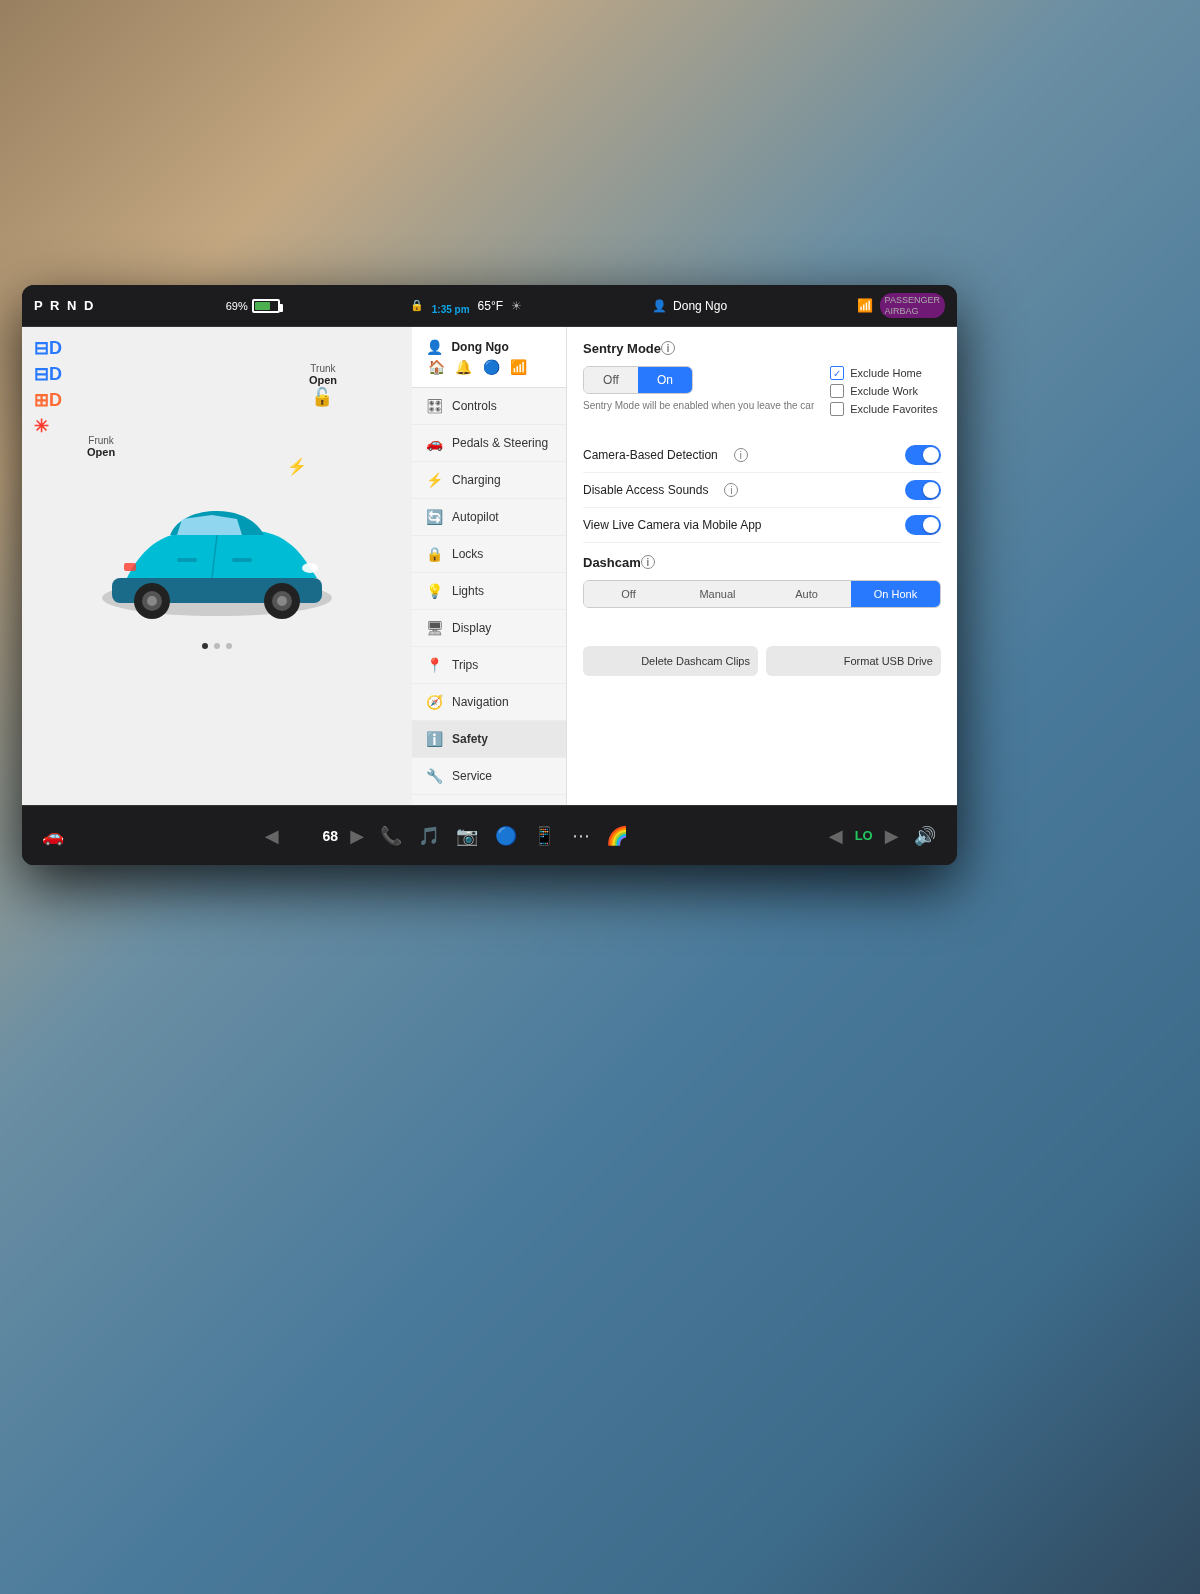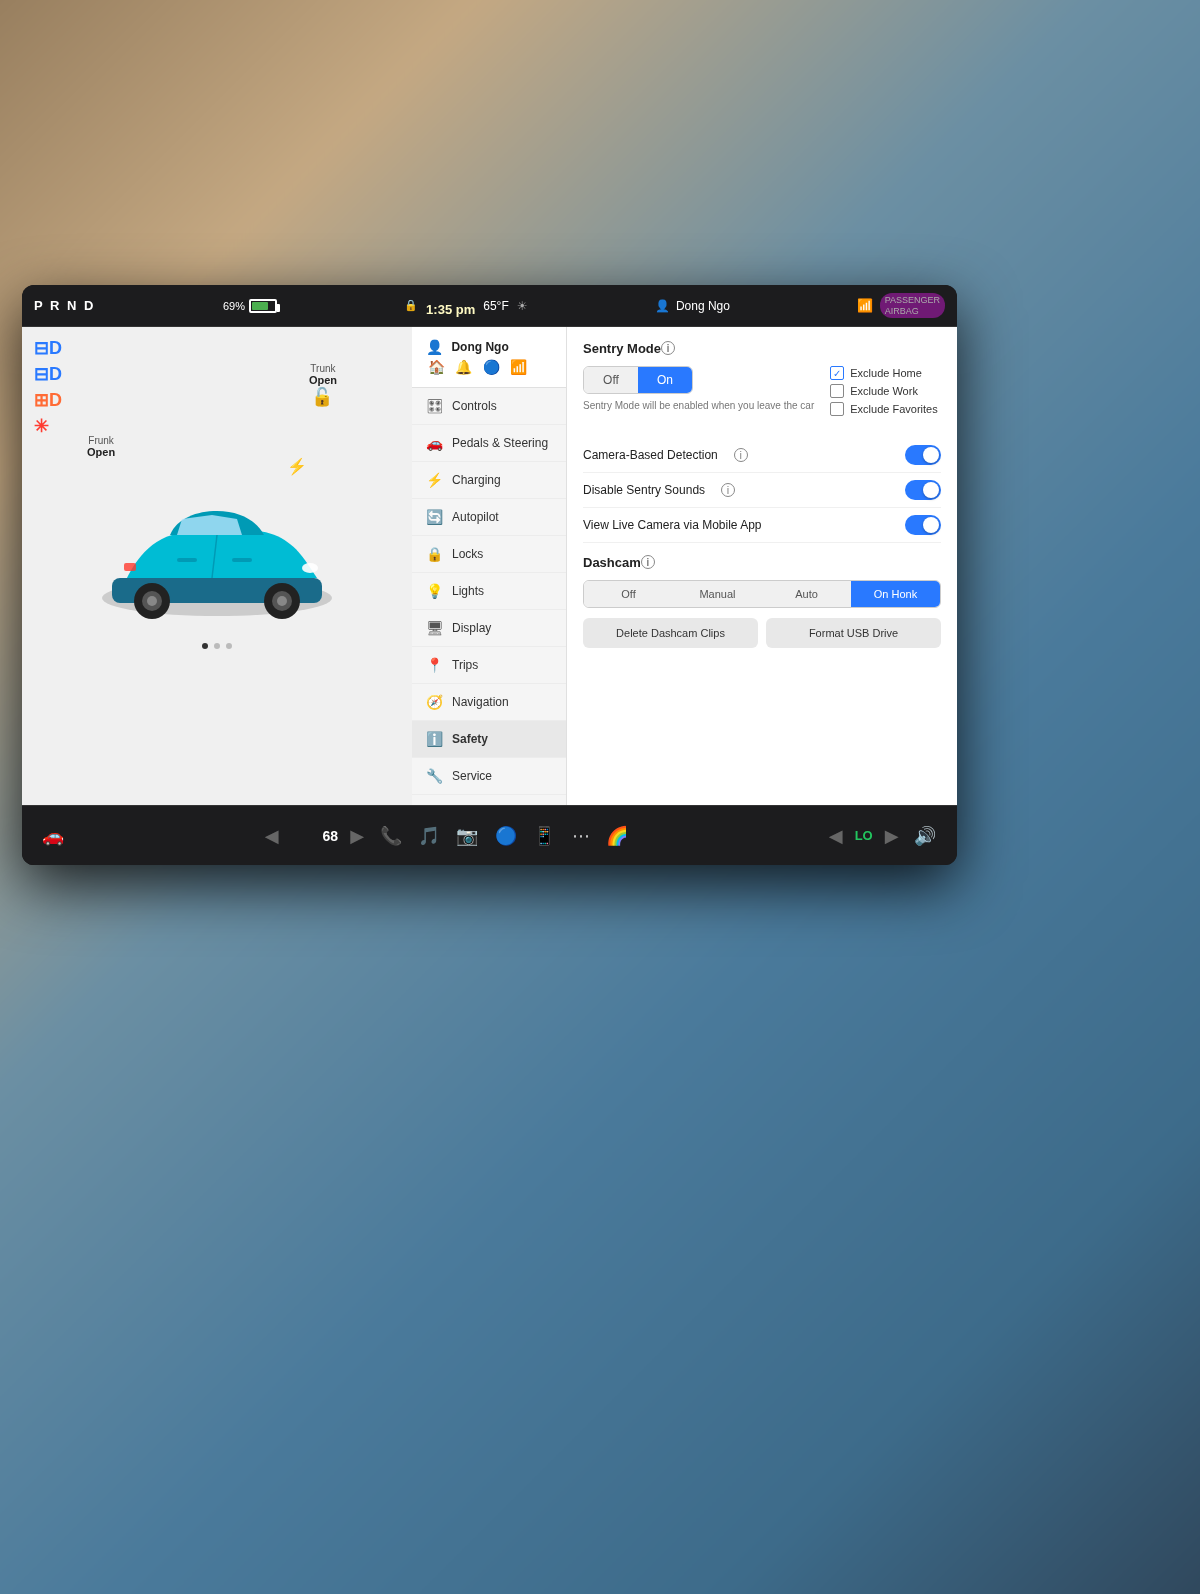--- a/index.html
+++ b/index.html
@@ -471,21 +471,22 @@
     .action-btn {
       flex: 1;
       padding: 9px 8px;
       border-radius: 6px;
       background: #e8e8e8;
       border: none;
       font-size: 11px;
       font-weight: 500;
       color: #333;
       cursor: pointer;
-      text-align: center;
+      text-align: right;
+      margin-top: 28px;
     }
 
     
     .taskbar {
       position: absolute;
       bottom: 0;
       left: 0;
       right: 0;
       height: 60px;
       background: #1c1c1e;
@@ -594,21 +595,21 @@
       <div class="battery-indicator">
         <span style="color:#fff;font-size:11px;">69%</span>
         <div class="battery-icon">
           <div class="battery-fill"></div>
         </div>
       </div>
     </div>
 
     <div class="time-temp">
       <span style="color:#aaa;font-size:11px;">🔒</span>
-      <span style="color:#fef9c3;font-size:13px;font-weight:600;margin-top:7px;">1:35 pm</span>
+      <span style="color:#0ea5e9;font-size:10px;font-weight:600;margin-top:7px;">1:35 pm</span>
       <span style="color:#fff;font-size:12px;">65°F</span>
       <span style="color:#aaa;font-size:12px;">☀</span>
     </div>
 
     <div class="user-info">
       <span style="color:#aaa;">👤</span>
       <span style="color:#fff;font-size:12px;">Dong Ngo</span>
     </div>
 
     <div style="display:flex;align-items:center;gap:6px;">
@@ -803,21 +804,21 @@
       <div class="toggle-row">
         <div class="toggle-label">
           <span>Camera-Based Detection</span>
           <span class="info-icon">i</span>
         </div>
         <div class="ios-toggle"></div>
       </div>
 
       <div class="toggle-row">
         <div class="toggle-label">
-          <span>Disable Sentry Sounds</span>
+          <span>Disable Access Sounds</span>
           <span class="info-icon">i</span>
         </div>
         <div class="ios-toggle"></div>
       </div>
 
       <div class="toggle-row">
         <div class="toggle-label">
           <span>View Live Camera via Mobile App</span>
         </div>
         <div class="ios-toggle"></div>

